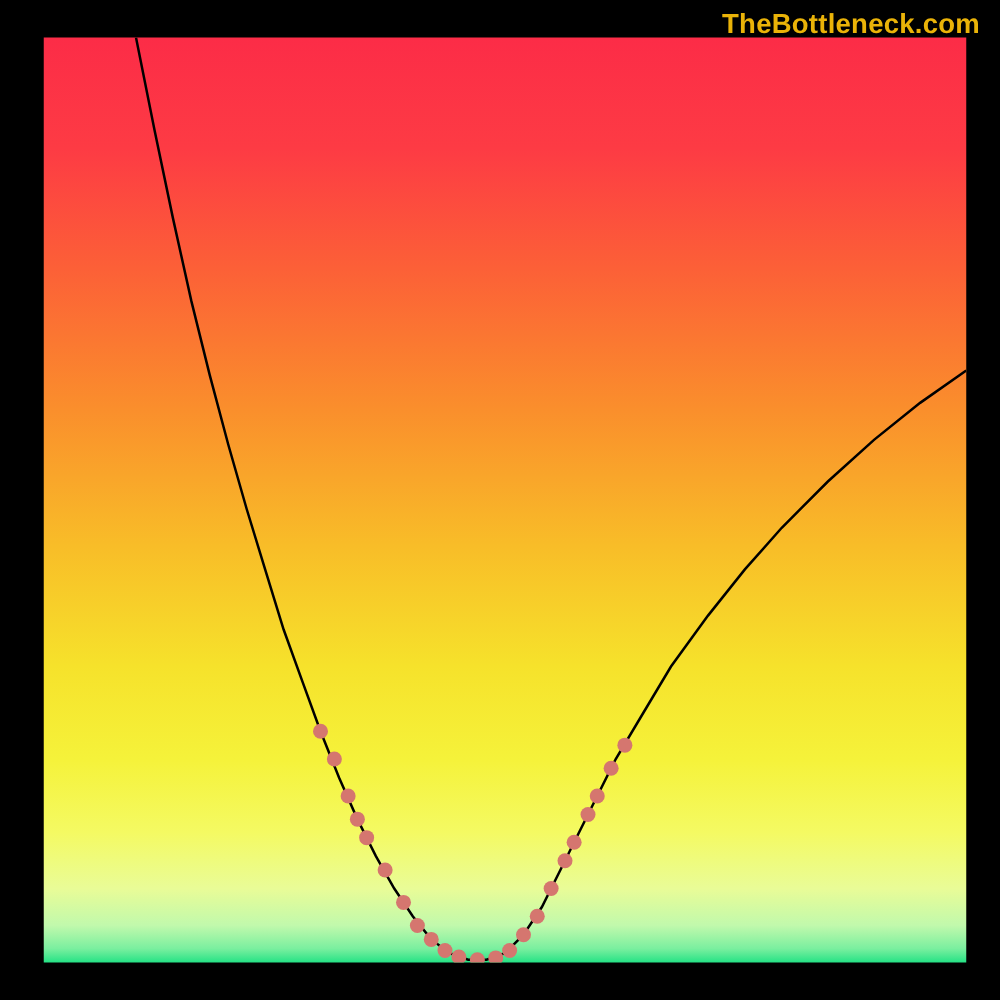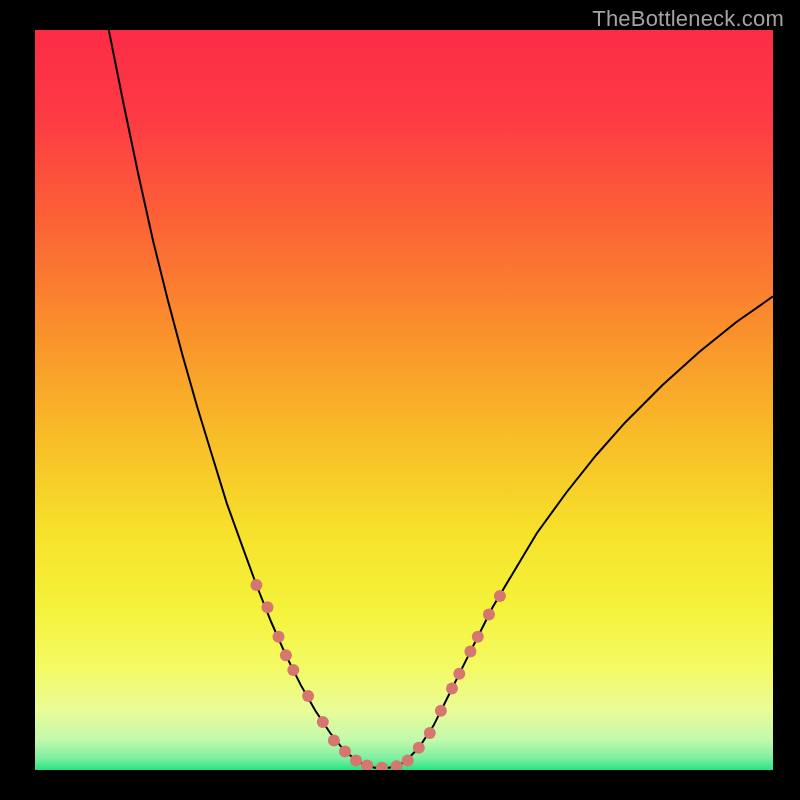--- a/index.html
+++ b/index.html
@@ -14,23 +14,23 @@
   .frame {
     width: 800px;
     height: 800px;
     background: #000;
     position: relative;
   }
   .watermark {
     position: absolute;
     top: 6px;
     right: 16px;
-    color: #a3a3a3;
+    color: #eab308;
     font-size: 22px;
-    font-weight: 400;
+    font-weight: 700;
     letter-spacing: 0.2px;
     z-index: 5;
     font-family: Arial, sans-serif;
   }
   svg {
     display: block;
   }
 </style>
 </head>
 <body>

